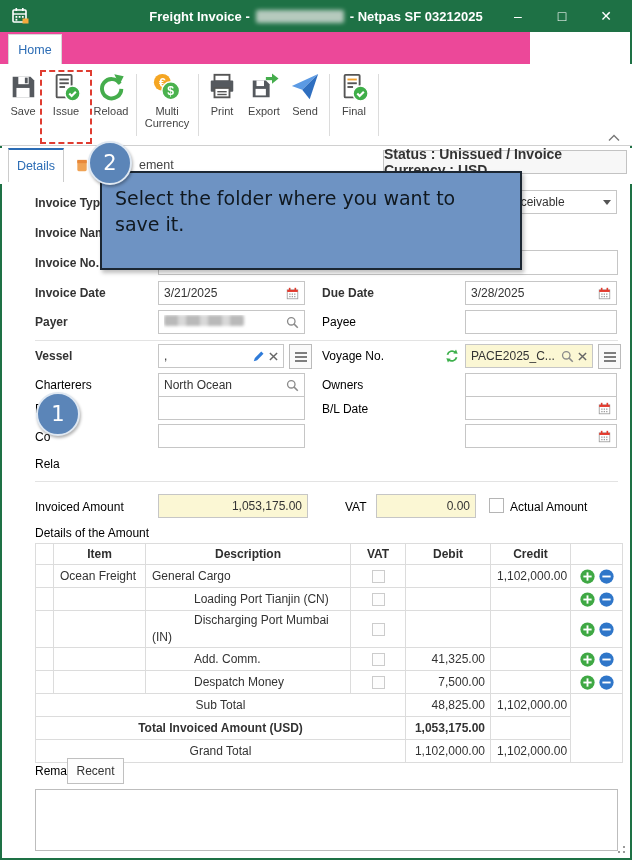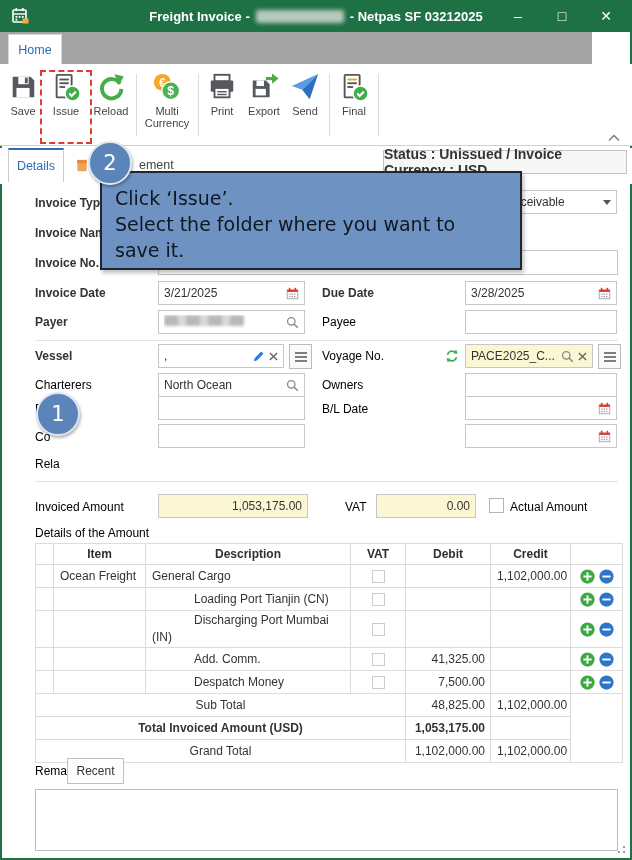--- a/index.html
+++ b/index.html
@@ -11,21 +11,21 @@
     overflow:hidden;
     padding-left:31px;
   }
   .abs { position:absolute; }
   
   .titlebar { position:absolute; left:0; top:0; width:632px; height:32px; background:#1e7145; display:flex; align-items:center; }
   .title-text { position:absolute; left:0; right:0; top:0; height:32px; display:flex; align-items:center; justify-content:center; gap:6px; color:#fff; font-size:13px; font-weight:700; }
   .redacted-title { display:inline-block; width:88px; height:13px; background:#c6d4cb; filter:blur(2px); border-radius:2px; opacity:.9; }
   .win-btn { position:absolute; top:0; width:40px; height:32px; color:#fff; font-size:14px; display:flex; align-items:center; justify-content:center; }
   
-  .ribbon-tabs { position:absolute; left:0; top:32px; width:592px; height:32px; background:#a3a3a3; }
+  .ribbon-tabs { position:absolute; left:0; top:32px; width:530px; height:32px; background:#ec4899; }
   .home-tab { position:absolute; left:8px; top:2px; width:54px; height:30px; background:#fff; border:1px solid #d8d8d8; border-bottom:none; color:#2b6cb5; font-size:12.5px; display:flex; align-items:center; justify-content:center; }
   .ribbon { position:absolute; left:0; top:64px; width:632px; height:82px; background:#fff; border-bottom:1px solid #d0d0d0; }
   .rbtn { position:absolute; top:8px; text-align:center; font-size:11px; color:#444; }
   .rbtn svg { display:block; margin:0 auto 3px auto; }
   .rsep { position:absolute; top:10px; width:1px; height:62px; background:#dcdcdc; }
   .dashed-red { position:absolute; left:40px; top:6px; width:52px; height:74px; border:2px dashed #e03c31; }
   .chevron-up { position:absolute; left:608px; top:64px; color:#666; }
   
   .doctabs { position:absolute; left:0; top:148px; width:632px; height:36px; background:#fff; }
   .tab-active { position:absolute; left:8px; top:0; width:56px; height:34px; background:#fff; border:1px solid #ccc; border-top:2px solid #2b6cb5; border-bottom:none; color:#2b6cb5; font-size:12.5px; display:flex; align-items:center; justify-content:center; }
@@ -499,21 +499,20 @@
   <div class="lbl" style="left:35px;top:764px">Remark</div>
   <div class="recent-btn">Recent</div>
   <div class="remark-box"></div>
   <svg class="grip" width="8" height="8" viewBox="0 0 8 8">
       <rect x="5" y="0" width="2" height="2" fill="#9a9a9a"></rect>
       <rect x="5" y="5" width="2" height="2" fill="#9a9a9a"></rect>
       <rect x="0" y="5" width="2" height="2" fill="#9a9a9a"></rect>
     </svg>
 
   <div class="callout" style="left:100px;top:171px;width:422px;height:99px;padding:12px 0 0 13px;line-height:26px">
-    <div>Click ‘Issue’.</div>
     <div>Select the folder where you want to</div>
     <div>save it.</div>
   </div>
   <div class="step-circle" style="left:88px;top:141px">2</div>
 
   <div class="step-circle" style="left:36px;top:392px">1</div>
 
 </div>
 
 </body></html>

